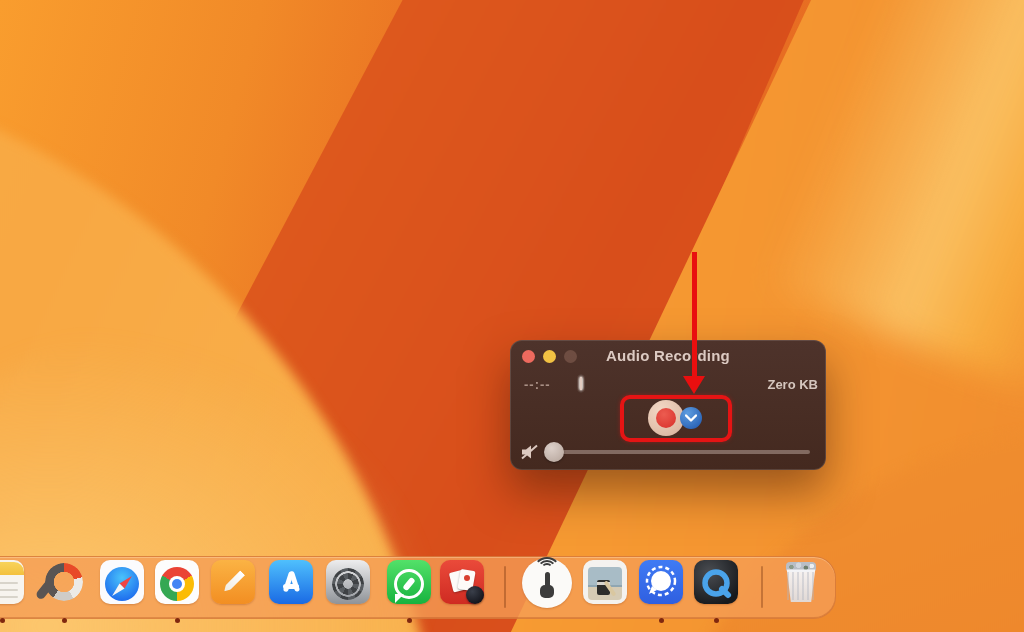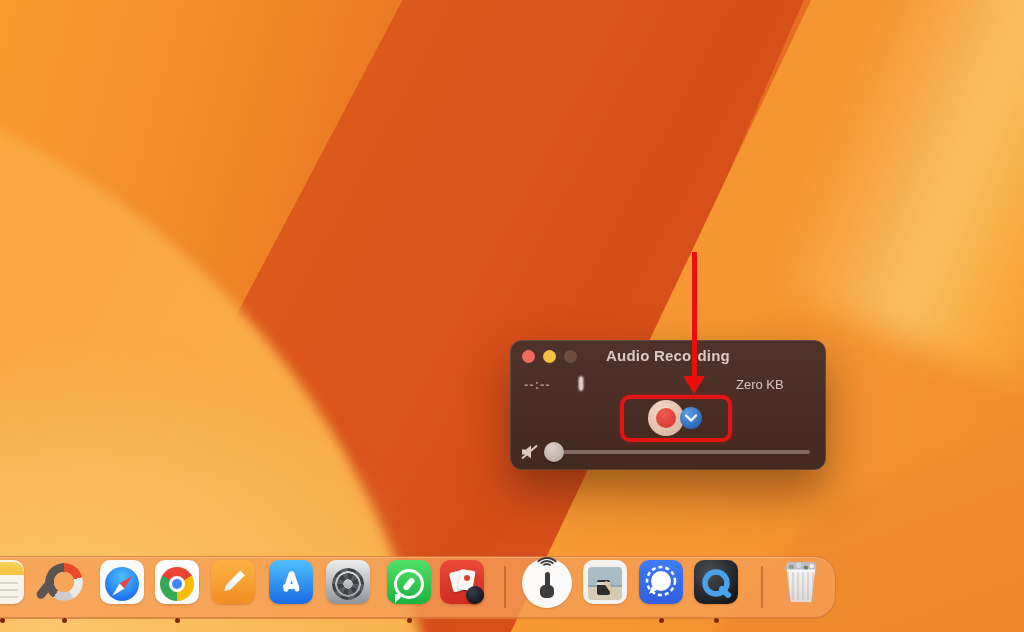--- a/index.html
+++ b/index.html
@@ -146,21 +146,21 @@
   .tl{top:10px;width:13px;height:13px;border-radius:50%;cursor:pointer;}
   .tl-close{left:12px;background:#ee6a5e;}
   .tl-min{left:33px;background:#f2c243;}
   .tl-zoom{left:54px;background:rgba(150,110,95,.45);}
   .win-title{top:7px;left:0;width:100%;text-align:center;font-size:15px;font-weight:700;
     color:#dccac2;letter-spacing:.2px;}
   .timer{left:14px;top:37px;font-size:13px;font-weight:700;color:rgba(228,203,192,.62);letter-spacing:1px;}
   .meter{left:70px;top:37px;width:170px;height:13px;display:flex;gap:2px;align-items:center;}
   .mbar{position:relative;flex:none;width:2px;height:13px;border-radius:1px;background:rgba(226,203,192,.38);}
   .mbar.bright{background:#fffdfb;box-shadow:0 0 3px rgba(255,250,245,.85);}
-  .size-label{right:20px;top:37px;width:70px;font-size:13px;font-weight:400;color:#d5c6be;}
+  .size-label{right:8px;top:37px;width:70px;text-align:right;font-size:13px;font-weight:700;color:#d5c6be;}
   .rec-btn{left:138px;top:60px;width:36px;height:36px;border-radius:50%;cursor:pointer;
     background:radial-gradient(circle at 35% 28%,#f2d8c5,#dcb8a3 80%);}
   .rec-btn .core{left:8px;top:8px;width:20px;height:20px;border-radius:50%;
     background:radial-gradient(circle at 40% 32%,#ec5c50,#dd3a34 75%);}
   .chev-btn{left:170px;top:67px;width:22px;height:22px;border-radius:50%;cursor:pointer;
     background:radial-gradient(circle at 35% 28%,#5e9de0,#2a63b6 80%);}
   .chev-btn svg{position:absolute;left:5px;top:7px;}
   .mute{left:10px;top:104px;width:20px;height:16px;}
   .vol-track{left:46px;top:110px;width:254px;height:4px;border-radius:2px;cursor:pointer;
     background:rgba(205,185,175,.45);}

